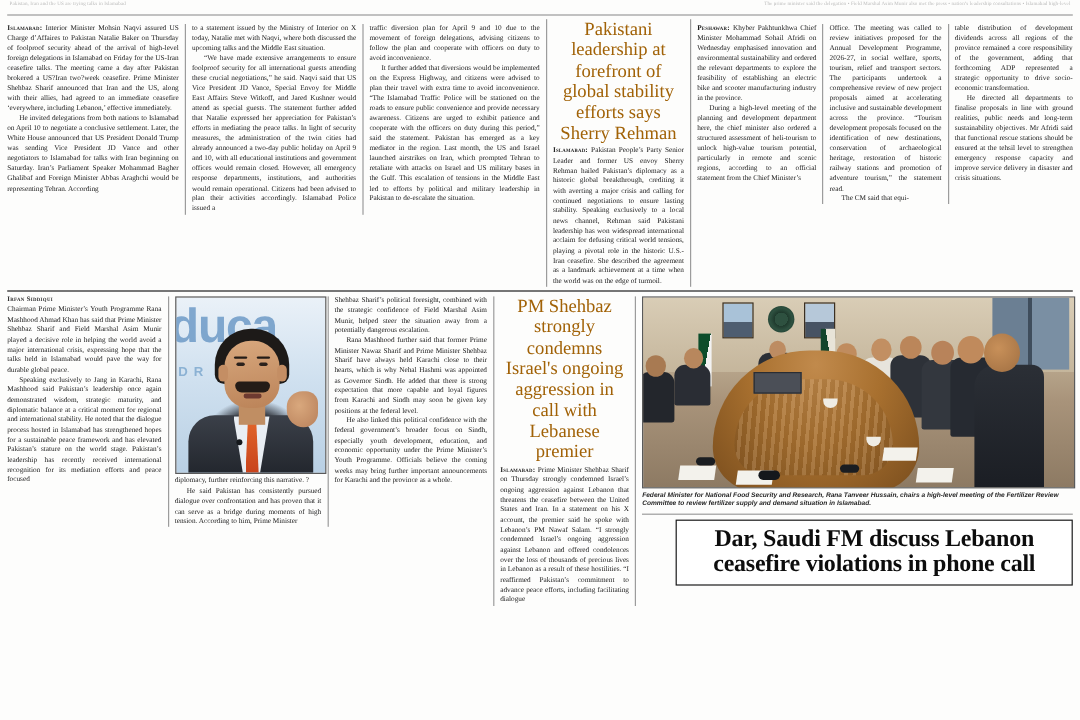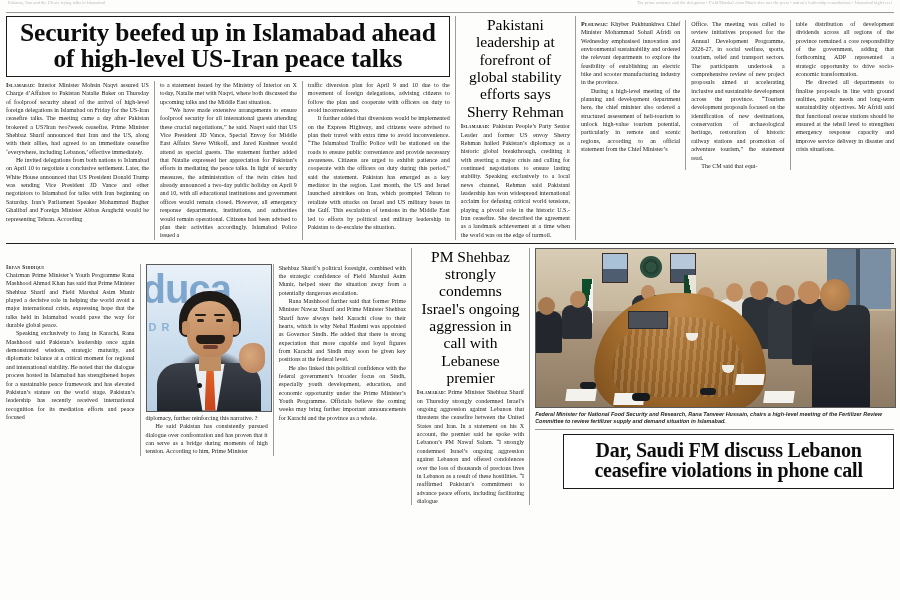--- a/index.html
+++ b/index.html
@@ -64,21 +64,21 @@
   }
   .hl-main { font-size: 25.5px; }
   .hl-mid  { font-size: 23px; }
   .hl-small{ font-size: 20px; }
 
   .deck {
     font-size: 15.5px;
     text-align: center;
     line-height: 1.12;
     font-family: "Liberation Serif", "DejaVu Serif", serif;
-    color: #000000;
+    color: #a16207;
   }
 
   .body-txt {
     font-size: 6.05px;
     line-height: 8.35px;
     text-align: justify;
     text-justify: inter-word;
     color: #1b1b1b;
     hyphens: auto;
     -webkit-hyphens: auto;
@@ -218,23 +218,20 @@
 
   <div class="top-strip">
     <div class="tiny">Pakistan, Iran and the US are trying talks in Islamabad</div>
     <div class="tiny">The prime minister said the delegation  •  Field Marshal Asim Munir also met the press  •  nation’s leadership consultations  •  Islamabad high-level</div>
   </div>
   <div class="top-rule"></div>
 
   <div class="upper">
 
     <div class="left-upper" style="padding-right:5px;">
-      <div class="hl-box">
-        <div class="hl hl-main">Security beefed up in Islamabad ahead of high-level US-Iran peace talks</div>
-      </div>
 
       <div class="cols" style="margin-top:4px;">
         <div class="col body-txt" style="width:33.34%; padding-right:5px;">
           <p><span class="dateline">Islamabad:</span><span> Interior Minister Mohsin Naqvi assured US Charge d’Affaires to Pakistan Natalie Baker on Thursday of foolproof security ahead of the arrival of high-level foreign delegations in Islamabad on Friday for the US-Iran ceasefire talks. The meeting came a day after Pakistan brokered a US?Iran two?week ceasefire. Prime Minister Shehbaz Sharif announced that Iran and the US, along with their allies, had agreed to an immediate ceasefire ‘everywhere, including Lebanon,’ effective immediately.</span></p>
           <p>He invited delegations from both nations to Islamabad on April 10 to negotiate a conclusive settlement. Later, the White House announced that US President Donald Trump was sending Vice President JD Vance and other negotiators to Islamabad for talks with Iran beginning on Saturday. Iran’s Parliament Speaker Mohammad Bagher Ghalibaf and Foreign Minister Abbas Araghchi would be representing Tehran. According</p>
         </div>
         <div class="col body-txt vrule" style="width:33.33%; padding:0 5px;">
           <p>to a statement issued by the Ministry of Interior on X today, Natalie met with Naqvi, where both discussed the upcoming talks and the Middle East situation.</p>
           <p>“We have made extensive arrangements to ensure foolproof security for all international guests attending these crucial negotiations,” he said. Naqvi said that US Vice President JD Vance, Special Envoy for Middle East Affairs Steve Witkoff, and Jared Kushner would attend as special guests. The statement further added that Natalie expressed her appreciation for Pakistan’s efforts in mediating the peace talks. In light of security measures, the administration of the twin cities had already announced a two-day public holiday on April 9 and 10, with all educational institutions and government offices would remain closed. However, all emergency response departments, institutions, and authorities would remain operational. Citizens had been advised to plan their activities accordingly. Islamabad Police issued a</p>
         </div>
@@ -270,21 +267,21 @@
       </div>
     </div>
   </div>
 
   <div class="hrule-thick" style="margin-top:3px;"></div>
 
   <div class="lower">
 
     <div class="left-lower" style="padding-right:5px;">
 
-      <div class="cols" style="margin-top:16px;">
+      <div class="cols" style="margin-top:0;">
 
         <div class="col" style="width:33.4%; padding-right:5px;">
           <div class="byline">Irfan Siddiqui</div>
           <div class="body-txt">
             <p>Chairman Prime Minister’s Youth Programme Rana Mashhood Ahmad Khan has said that Prime Minister Shehbaz Sharif and Field Marshal Asim Munir played a decisive role in helping the world avoid a major international crisis, expressing hope that the talks held in Islamabad would pave the way for durable global peace.</p>
             <p>Speaking exclusively to Jang in Karachi, Rana Mashhood said Pakistan’s leadership once again demonstrated wisdom, strategic maturity, and diplomatic balance at a critical moment for regional and international stability. He noted that the dialogue process hosted in Islamabad has strengthened hopes for a sustainable peace framework and has elevated Pakistan’s stature on the world stage. Pakistan’s leadership has recently received international recognition for its mediation efforts and peace focused</p>
           </div>
         </div>
 
         <div class="col vrule" style="width:33.3%; padding:0 5px;">

